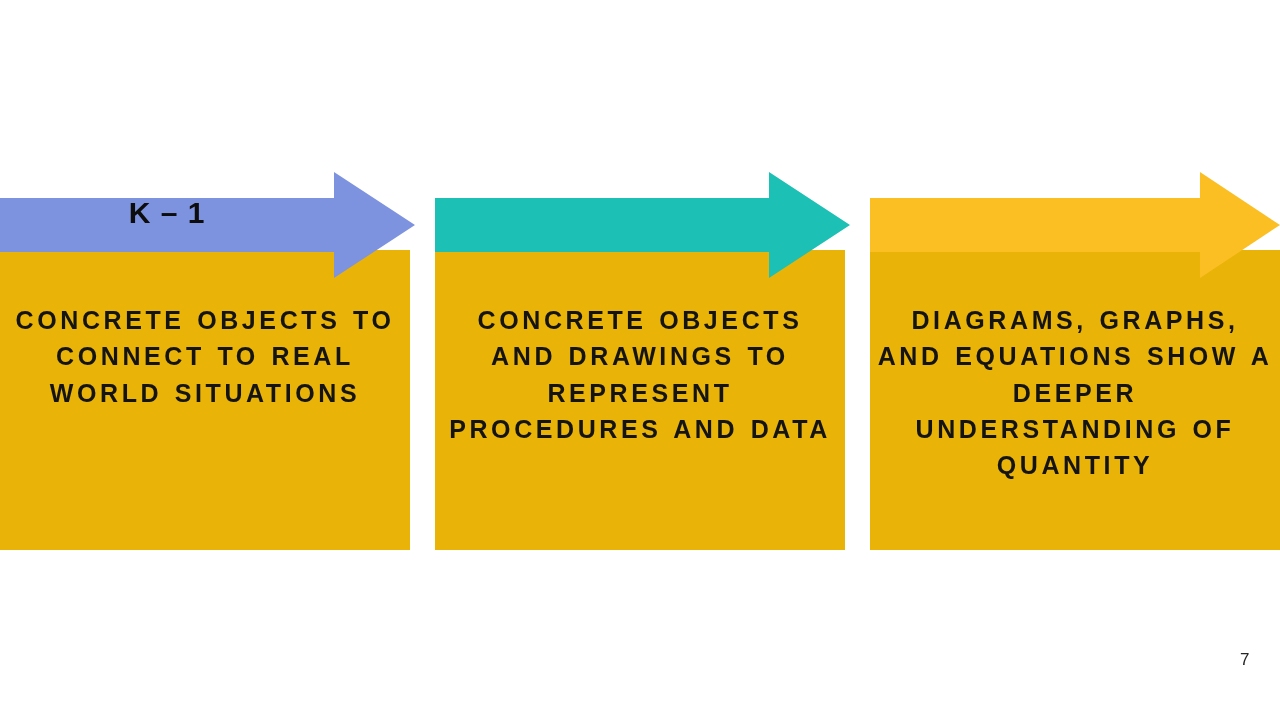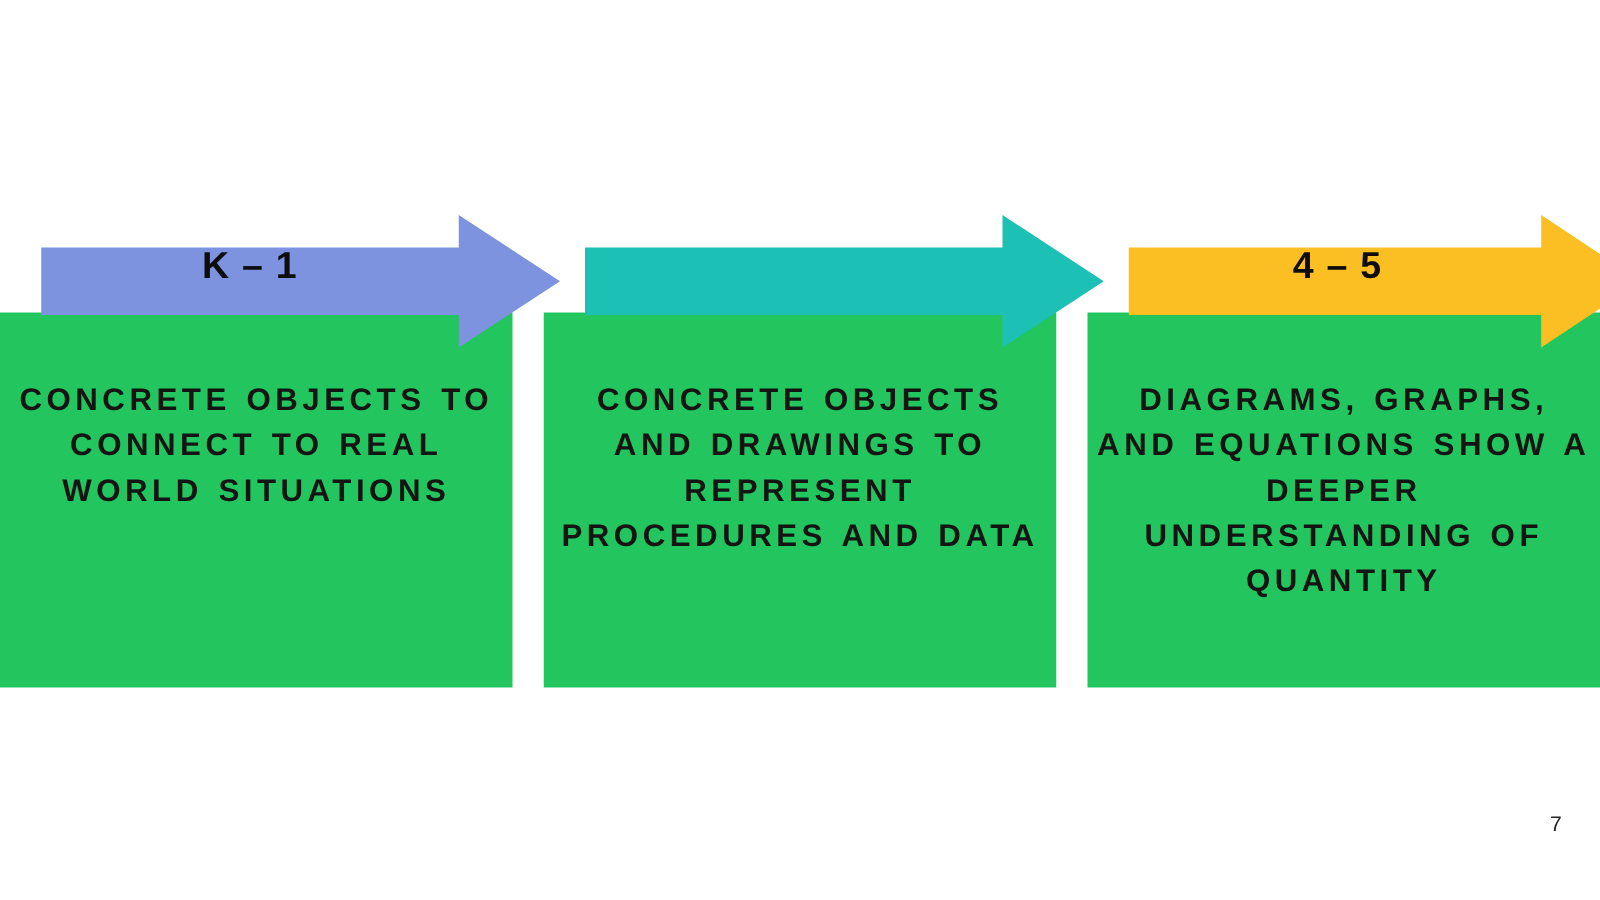--- a/index.html
+++ b/index.html
@@ -31,21 +31,21 @@
   .panel-2 { left: 435px; width: 410px; }
   .panel-3 { left: 870px; width: 410px; }
 
   
   .panel-body {
     position: absolute;
     top: 78px;           
     left: 0;
     width: 100%;
     height: 300px;       
-    background: #22c55e;
+    background: #eab308;
     box-sizing: border-box;
     padding: 52px 6px 0 6px;
   }
 
   .panel-text {
     margin: 0;
     text-align: center;
     font-family: "Liberation Sans", sans-serif;
     font-weight: 700;
     font-size: 25px;
@@ -57,21 +57,20 @@
   }
 
   
   .arrow {
     position: absolute;
     top: 0;
     left: 0;
     width: 415px;       
     height: 106px;      
     pointer-events: auto;
-    margin-left: 33px;
   }
   .panel-3 .arrow { width: 410px; }
 
   .arrow svg {
     display: block;
     width: 100%;
     height: 100%;
     overflow: visible;
   }
 
@@ -130,18 +129,17 @@
   </div>
 
   <div class="panel panel-3">
     <div class="panel-body">
       <p class="panel-text">Diagrams, graphs, and equations show a deeper understanding of quantity</p>
     </div>
     <div class="arrow">
       <svg viewBox="0 0 415 106" preserveAspectRatio="none" aria-hidden="true">
         <polygon points="0,26 334,26 334,0 415,53 334,106 334,80 0,80" fill="#FBBF24"></polygon>
       </svg>
-      <div class="arrow-label">4 – 5</div>
     </div>
   </div>
 
   <div class="page-number">7</div>
 </div>
 
 </body></html>

